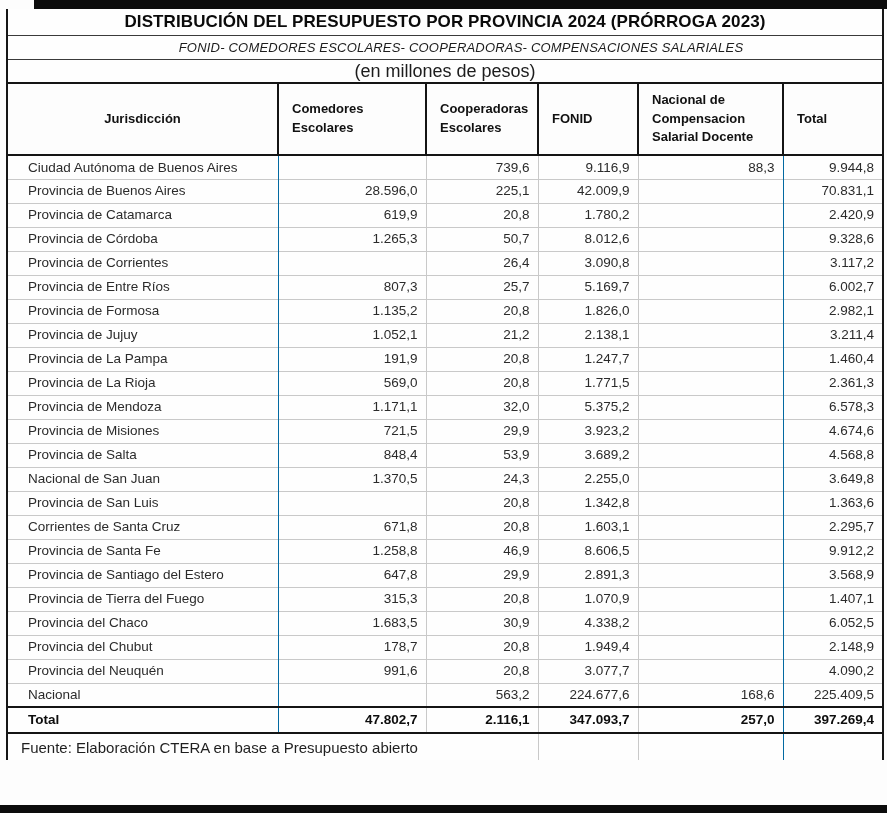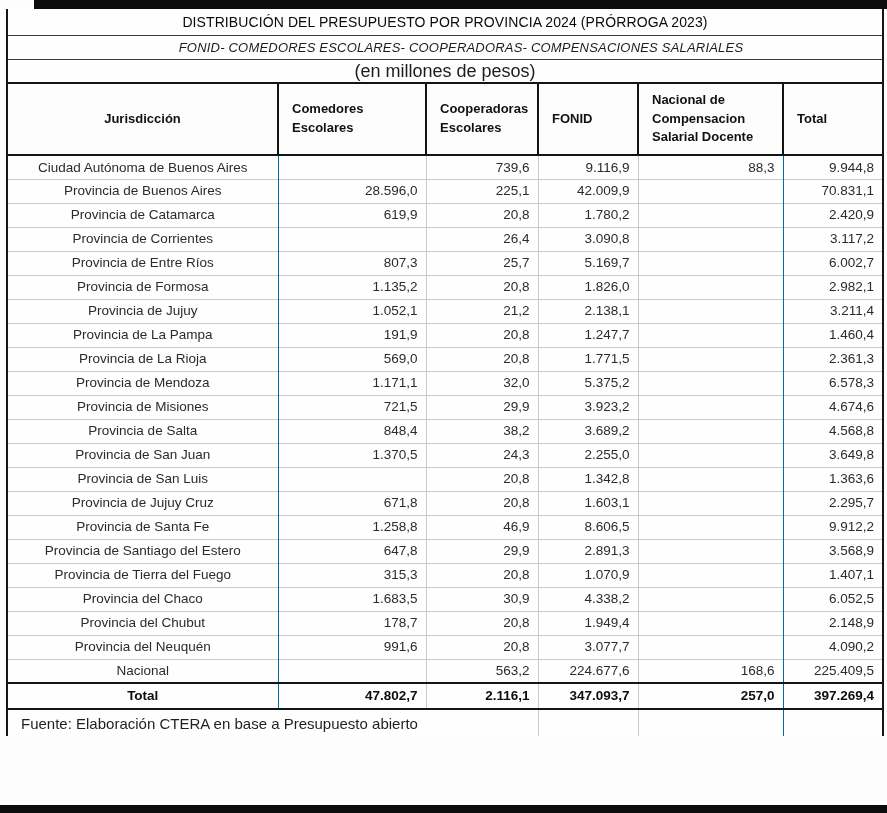--- a/index.html
+++ b/index.html
@@ -16,21 +16,21 @@
 
   .frame {
     position: absolute; left: 6px; top: 9px; width: 878px;
     background: #fefefe;
     border-left: 2px solid #161616;
     border-right: 2px solid #161616;
   }
 
   .title-row {
     height: 27px; display: flex; align-items: center; justify-content: center;
-    font-size: 14px; font-weight: normal; color: #0a0a0a;
+    font-size: 17px; font-weight: bold; color: #0a0a0a;
     border-bottom: 1px solid #3a3a3a; letter-spacing: .1px;
   }
   .subtitle-row {
     height: 24px; display: flex; align-items: center; justify-content: center;
     font-size: 13px; font-style: italic; color: #1c1c1c;
     border-bottom: 1px solid #3a3a3a; letter-spacing: .2px; padding-left: 32px;
   }
   .unit-row {
     height: 22px; display: flex; align-items: center; justify-content: center;
     font-size: 18px; color: #1c1c1c;
@@ -48,21 +48,21 @@
     line-height: 1.45;
   }
   thead th.th-center { text-align: center; padding: 20px 2px; }
   thead th + th { border-left: 2px solid #141414; }
 
   td {
     height: 24px; font-size: 13.5px; color: #2b2b2b;
     border-top: 1px solid #c9c9c9;
     white-space: nowrap; overflow: hidden; line-height: 1;
   }
-  td.c-name { text-align: center; padding-left: 0; margin-top: 12px; }
+  td.c-name { text-align: left; padding-left: 20px; margin-top: 12px; }
   td.c-num  { text-align: right; padding-right: 8px; }
   td.sep-dark  { border-left: 1px solid #0369a1; }
   td.sep-light { border-left: 1px solid #c9c9c9; }
 
   tr.total-row td {
     height: 26px; font-weight: bold; color: #0d0d0d;
     border-top: 2px solid #141414;
     border-bottom: 2px solid #141414;
   }
   tr.source-row td {
@@ -120,20 +120,28 @@
           </tr>
           <tr>
             <td class="c-name">Provincia de Catamarca</td>
             <td class="c-num sep-dark">619,9</td>
             <td class="c-num sep-light">20,8</td>
             <td class="c-num sep-light">1.780,2</td>
             <td class="c-num sep-light"></td>
             <td class="c-num sep-dark">2.420,9</td>
           </tr>
           <tr>
+            <td class="c-name">Provincia de Córdoba</td>
+            <td class="c-num sep-dark">1.265,3</td>
+            <td class="c-num sep-light">50,7</td>
+            <td class="c-num sep-light">8.012,6</td>
+            <td class="c-num sep-light"></td>
+            <td class="c-num sep-dark">9.328,6</td>
+          </tr>
+          <tr>
             <td class="c-name">Provincia de Corrientes</td>
             <td class="c-num sep-dark"></td>
             <td class="c-num sep-light">26,4</td>
             <td class="c-num sep-light">3.090,8</td>
             <td class="c-num sep-light"></td>
             <td class="c-num sep-dark">3.117,2</td>
           </tr>
           <tr>
             <td class="c-name">Provincia de Entre Ríos</td>
             <td class="c-num sep-dark">807,3</td>
@@ -186,43 +194,43 @@
             <td class="c-name">Provincia de Misiones</td>
             <td class="c-num sep-dark">721,5</td>
             <td class="c-num sep-light">29,9</td>
             <td class="c-num sep-light">3.923,2</td>
             <td class="c-num sep-light"></td>
             <td class="c-num sep-dark">4.674,6</td>
           </tr>
           <tr>
             <td class="c-name">Provincia de Salta</td>
             <td class="c-num sep-dark">848,4</td>
-            <td class="c-num sep-light">38,2</td>
+            <td class="c-num sep-light">53,9</td>
             <td class="c-num sep-light">3.689,2</td>
             <td class="c-num sep-light"></td>
             <td class="c-num sep-dark">4.568,8</td>
           </tr>
           <tr>
-            <td class="c-name">Provincia de San Juan</td>
+            <td class="c-name">Nacional de San Juan</td>
             <td class="c-num sep-dark">1.370,5</td>
             <td class="c-num sep-light">24,3</td>
             <td class="c-num sep-light">2.255,0</td>
             <td class="c-num sep-light"></td>
             <td class="c-num sep-dark">3.649,8</td>
           </tr>
           <tr>
             <td class="c-name">Provincia de San Luis</td>
             <td class="c-num sep-dark"></td>
             <td class="c-num sep-light">20,8</td>
             <td class="c-num sep-light">1.342,8</td>
             <td class="c-num sep-light"></td>
             <td class="c-num sep-dark">1.363,6</td>
           </tr>
           <tr>
-            <td class="c-name">Provincia de Jujuy Cruz</td>
+            <td class="c-name">Corrientes de Santa Cruz</td>
             <td class="c-num sep-dark">671,8</td>
             <td class="c-num sep-light">20,8</td>
             <td class="c-num sep-light">1.603,1</td>
             <td class="c-num sep-light"></td>
             <td class="c-num sep-dark">2.295,7</td>
           </tr>
           <tr>
             <td class="c-name">Provincia de Santa Fe</td>
             <td class="c-num sep-dark">1.258,8</td>
             <td class="c-num sep-light">46,9</td>

